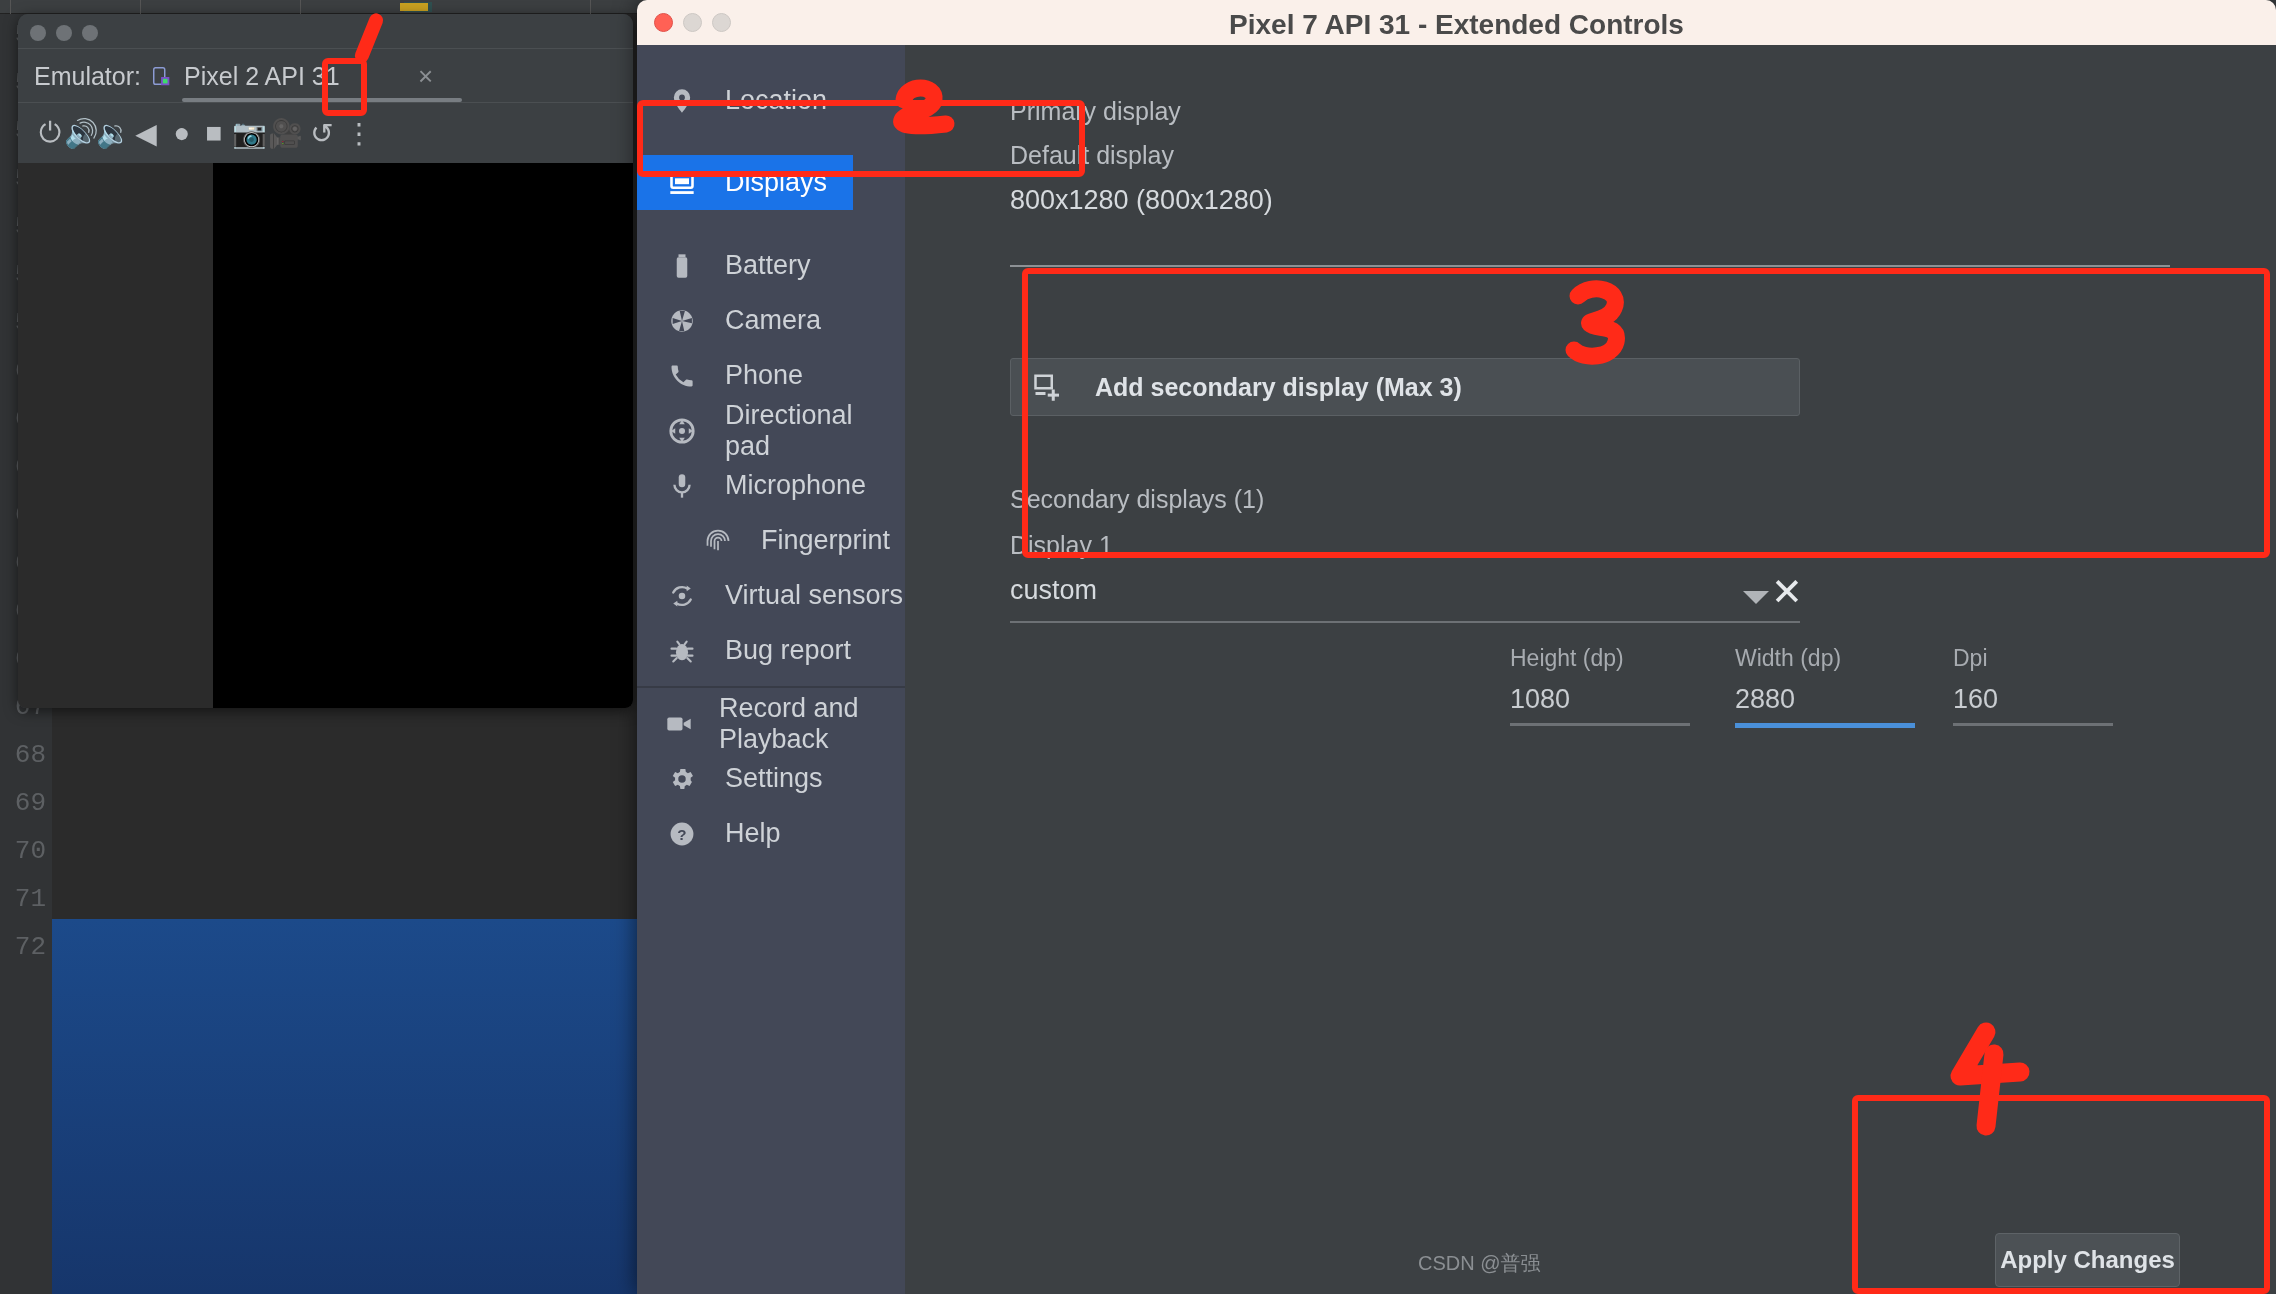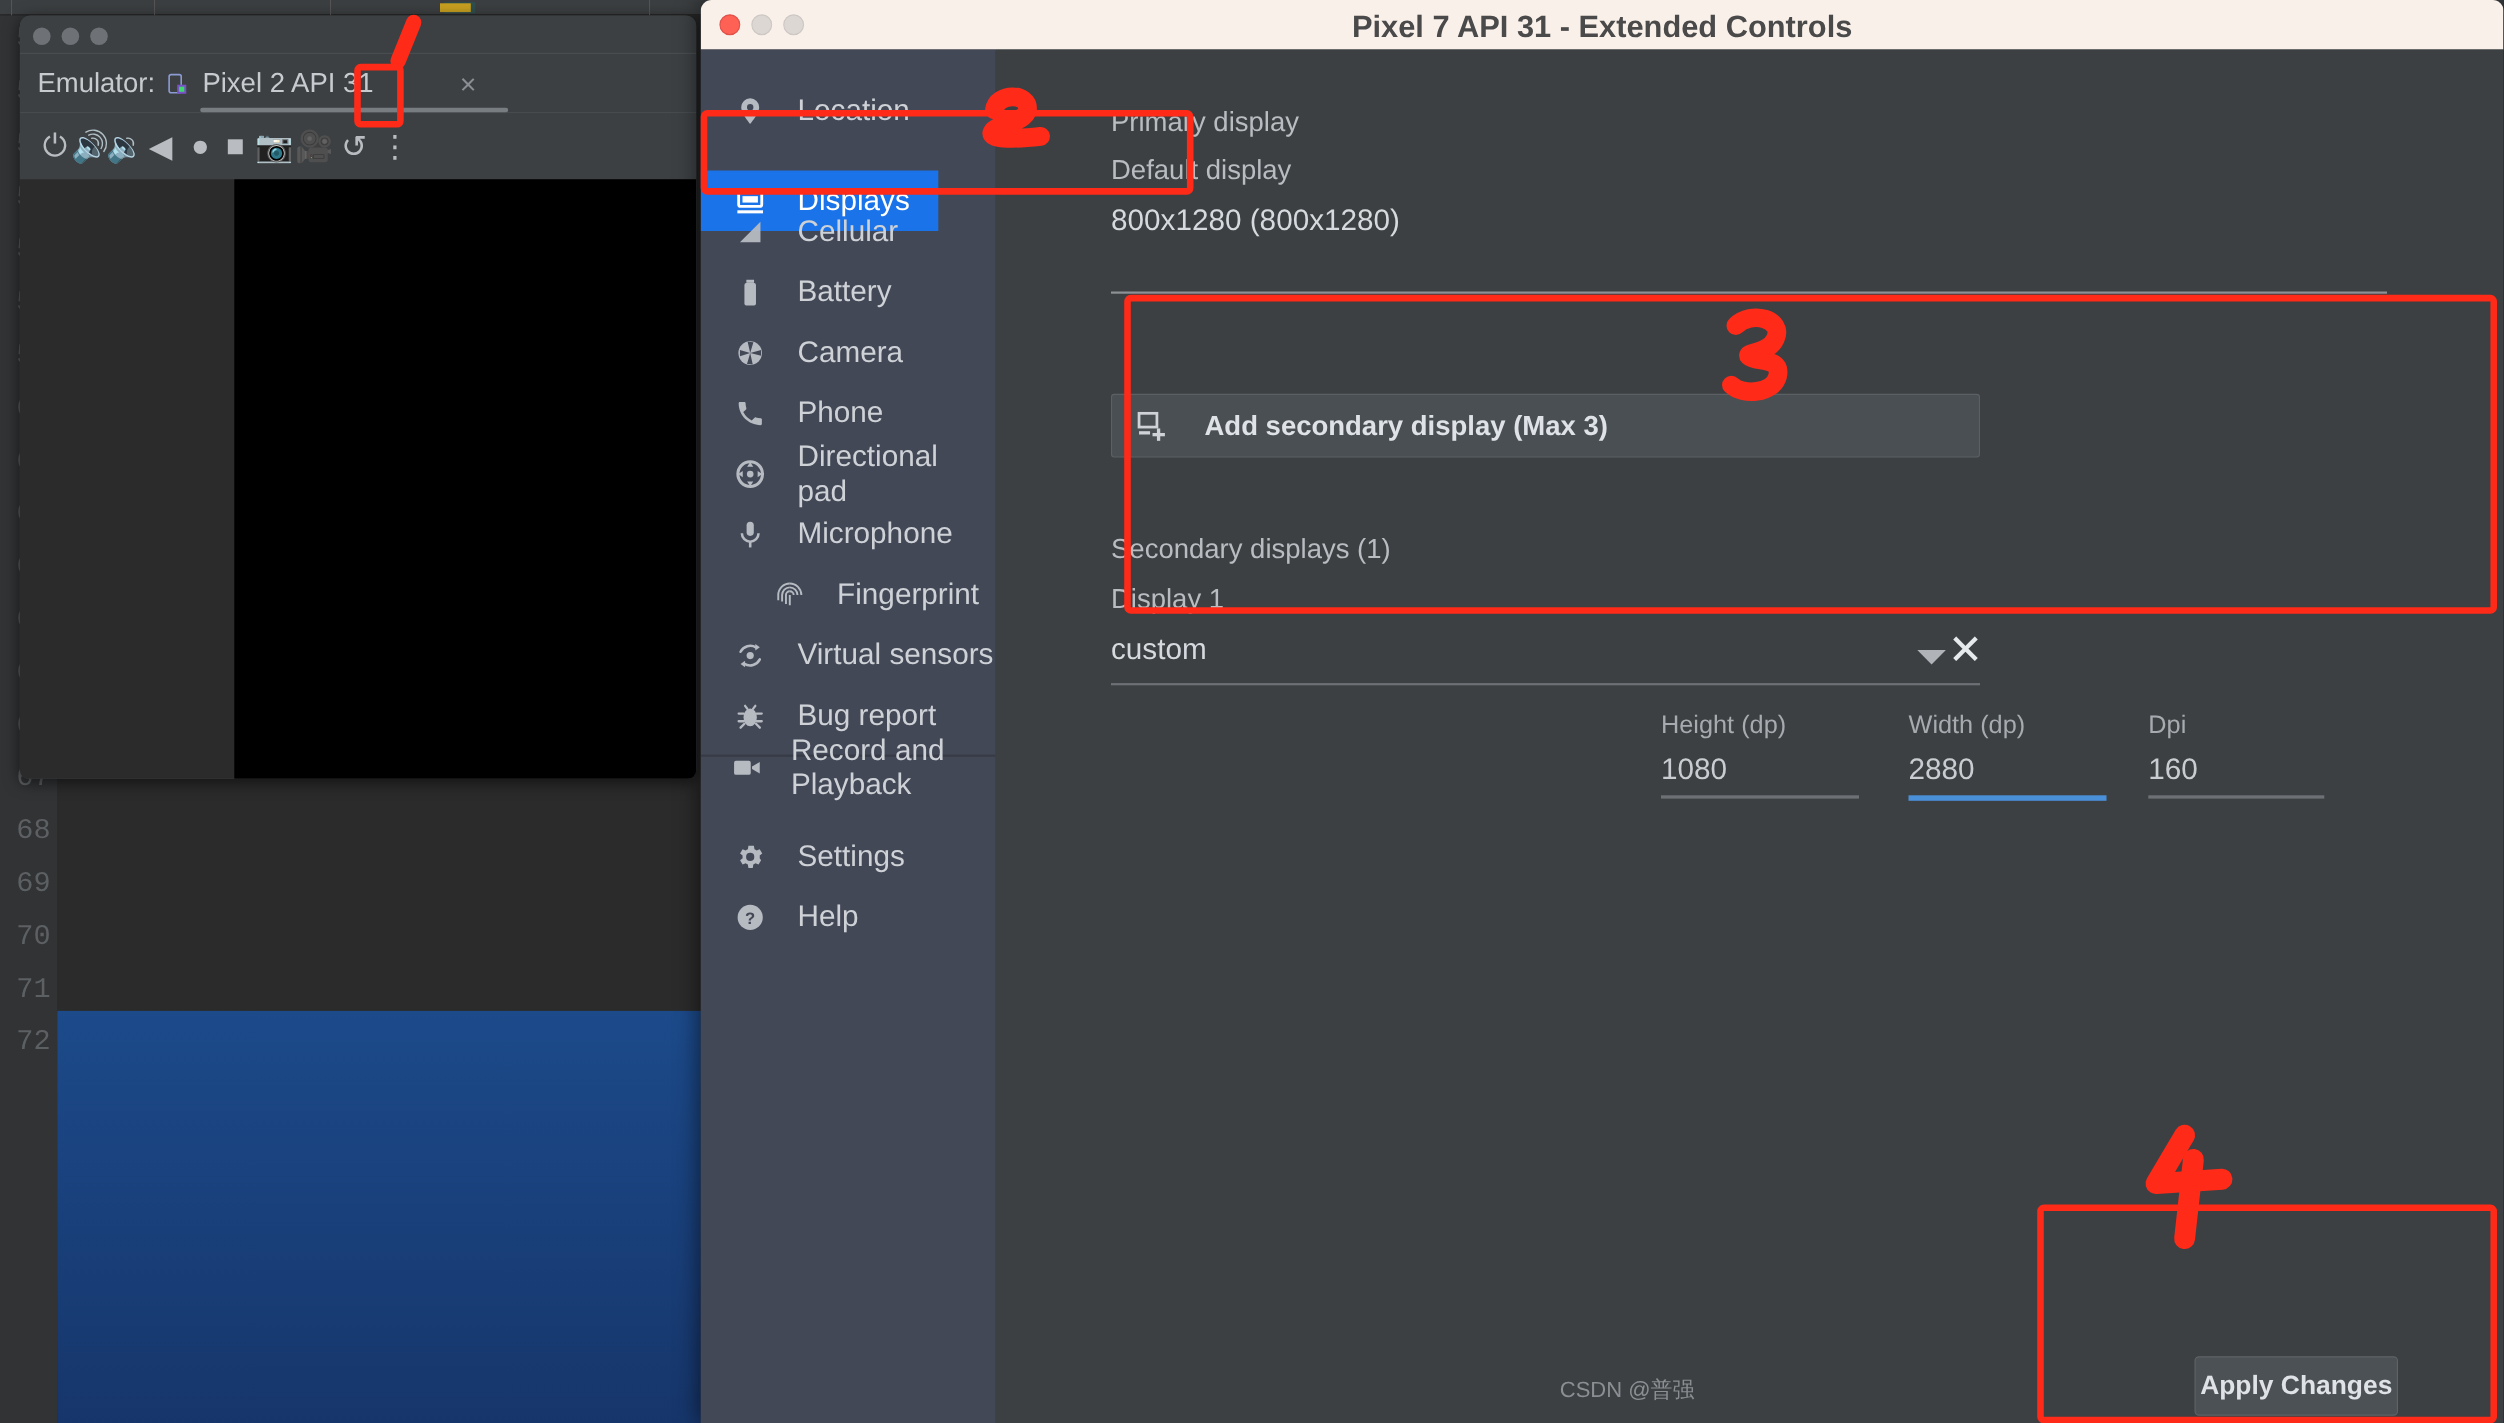--- a/index.html
+++ b/index.html
@@ -216,29 +216,20 @@
           <div class="side-item sel" style="position: absolute; left: 0px; top: 83px; width: 216px; margin-top: 27px;">
             <span class="sic">
               <svg viewBox="0 0 24 24" width="28" height="28">
                 <rect x="3" y="4" width="18" height="12" rx="1.5" fill="none" stroke="currentColor" stroke-width="2.2"></rect>
                 <rect x="6" y="8" width="12" height="5" fill="currentColor"></rect>
                 <rect x="2" y="19" width="20" height="2.4" fill="currentColor"></rect>
               </svg>
             </span>
             <span class="slab">Displays</span>
           </div>
-          <div class="side-item" style="position: absolute; left: 0px; top: 138px; width: 268px;">
-            <span class="sic">
-              <svg viewBox="0 0 24 24" width="28" height="28">
-                <path fill="currentColor" d="M20 4L4 20h16z" opacity=".95"></path>
-                <path fill="#6d727c" d="M20 4L12 12v8h8z" opacity="0"></path>
-              </svg>
-            </span>
-            <span class="slab">Cellular</span>
-          </div>
           <div class="side-item" style="position: absolute; left: 0px; top: 193px; width: 268px;">
             <span class="sic">
               <svg viewBox="0 0 24 24" width="28" height="28">
                 <rect x="9" y="2" width="6" height="2.4" fill="currentColor"></rect>
                 <rect x="7.5" y="4.5" width="9" height="17.5" rx="1.5" fill="currentColor"></rect>
               </svg>
             </span>
             <span class="slab">Battery</span>
           </div>
           <div class="side-item" style="position: absolute; left: 0px; top: 248px; width: 268px;">
@@ -307,21 +298,21 @@
           <div class="side-item" style="position: absolute; left: 0px; top: 578px; width: 268px;">
             <span class="sic">
               <svg viewBox="0 0 24 24" width="28" height="28">
                 <ellipse cx="12" cy="13" rx="5.2" ry="7" fill="currentColor"></ellipse>
                 <path d="M8 4l1.8 2.4M16 4l-1.8 2.4M3 10h4M17 10h4M3 16h4M17 16h4M4.5 21l3-3M19.5 21l-3-3" stroke="currentColor" stroke-width="1.8" fill="none" stroke-linecap="round"></path>
               </svg>
             </span>
             <span class="slab">Bug report</span>
           </div>
           <div class="side-div" style="position: absolute; left: 0px; top: 641px; width: 268px;"></div>
-          <div class="side-item" style="position: absolute; left: 0px; top: 625px; width: 268px;">
+          <div class="side-item" style="position: absolute; left: 0px; top: 651px; width: 268px;">
             <span class="sic">
               <svg viewBox="0 0 24 24" width="28" height="28">
                 <rect x="2" y="6.5" width="13" height="11" rx="1.5" fill="currentColor"></rect>
                 <path fill="currentColor" d="M16 11l6-3.5v9L16 13z"></path>
               </svg>
             </span>
             <span class="slab">Record and Playback</span>
           </div>
           <div class="side-item" style="position: absolute; left: 0px; top: 706px; width: 268px;">
             <span class="sic">

